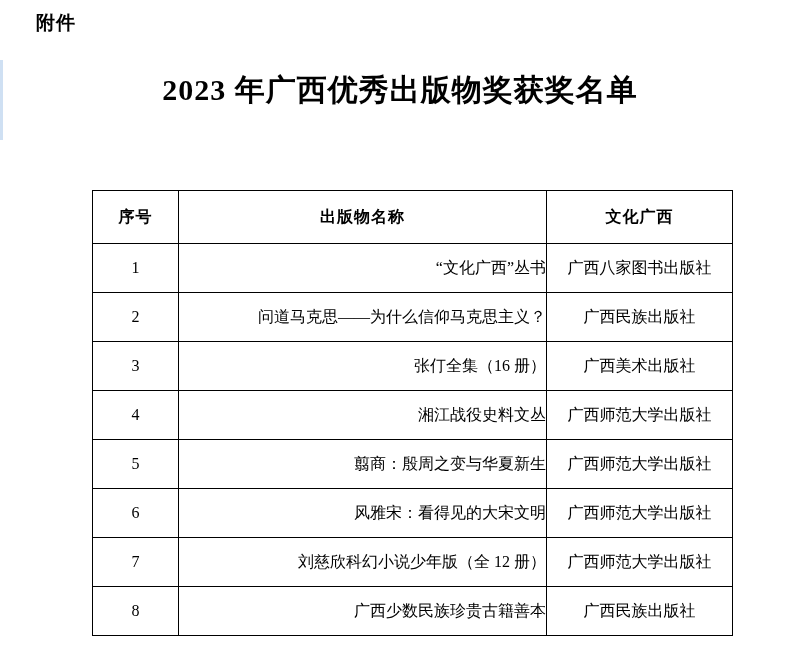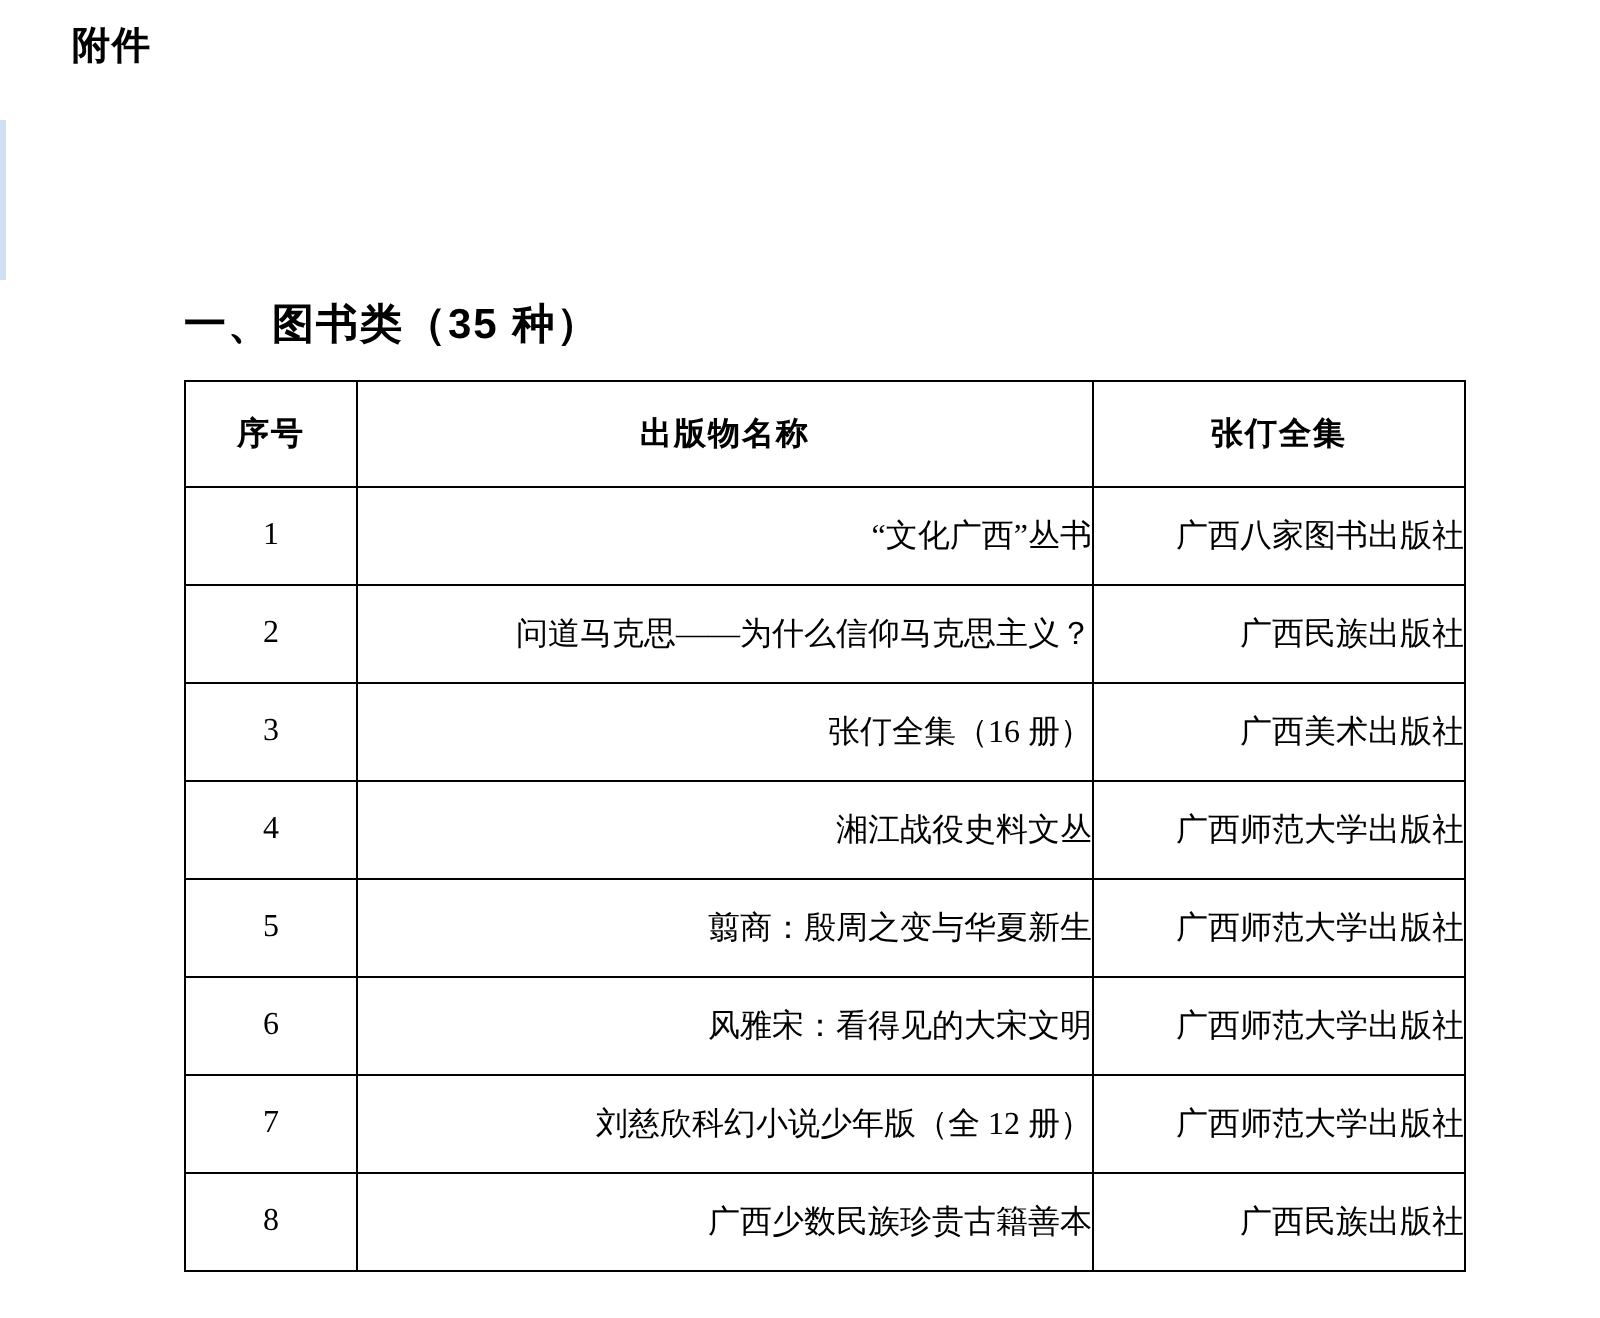--- a/index.html
+++ b/index.html
@@ -95,49 +95,49 @@
   .cell-seq {
     text-align: center;
     font-size: 15px;
   }
   .cell-name {
     text-align: right;
     padding-left: 14px;
     font-size: 16px;
   }
   .cell-pub {
-    text-align: right;
+    text-align: center;
     padding-left: 10px;
     font-size: 15px;
     font-family: Liberation Serif, serif;
   }
 </style>
 </head>
 <body>
 
 <div class="page">
 
   <div class="margin-mark"></div>
 
   <div class="attachment-label">附件</div>
 
+  <div class="doc-title">2023 年广西优秀出版物奖获奖名单</div>
 
-  <div class="section-heading">一、图书类（35 种）</div>
 
   <table class="award-table">
     <colgroup>
       <col class="c-seq">
       <col class="c-name">
       <col class="c-pub">
     </colgroup>
     <tbody>
       <tr class="header-row">
         <td class="th">序号</td>
         <td class="th">出版物名称</td>
-        <td class="th">张仃全集</td>
+        <td class="th">文化广西</td>
       </tr>
 
       <tr>
         <td class="cell-seq">1</td>
         <td class="cell-name">“文化广西”丛书</td>
         <td class="cell-pub">广西八家图书出版社</td>
       </tr>
       <tr>
         <td class="cell-seq">2</td>
         <td class="cell-name">问道马克思——为什么信仰马克思主义？</td>

